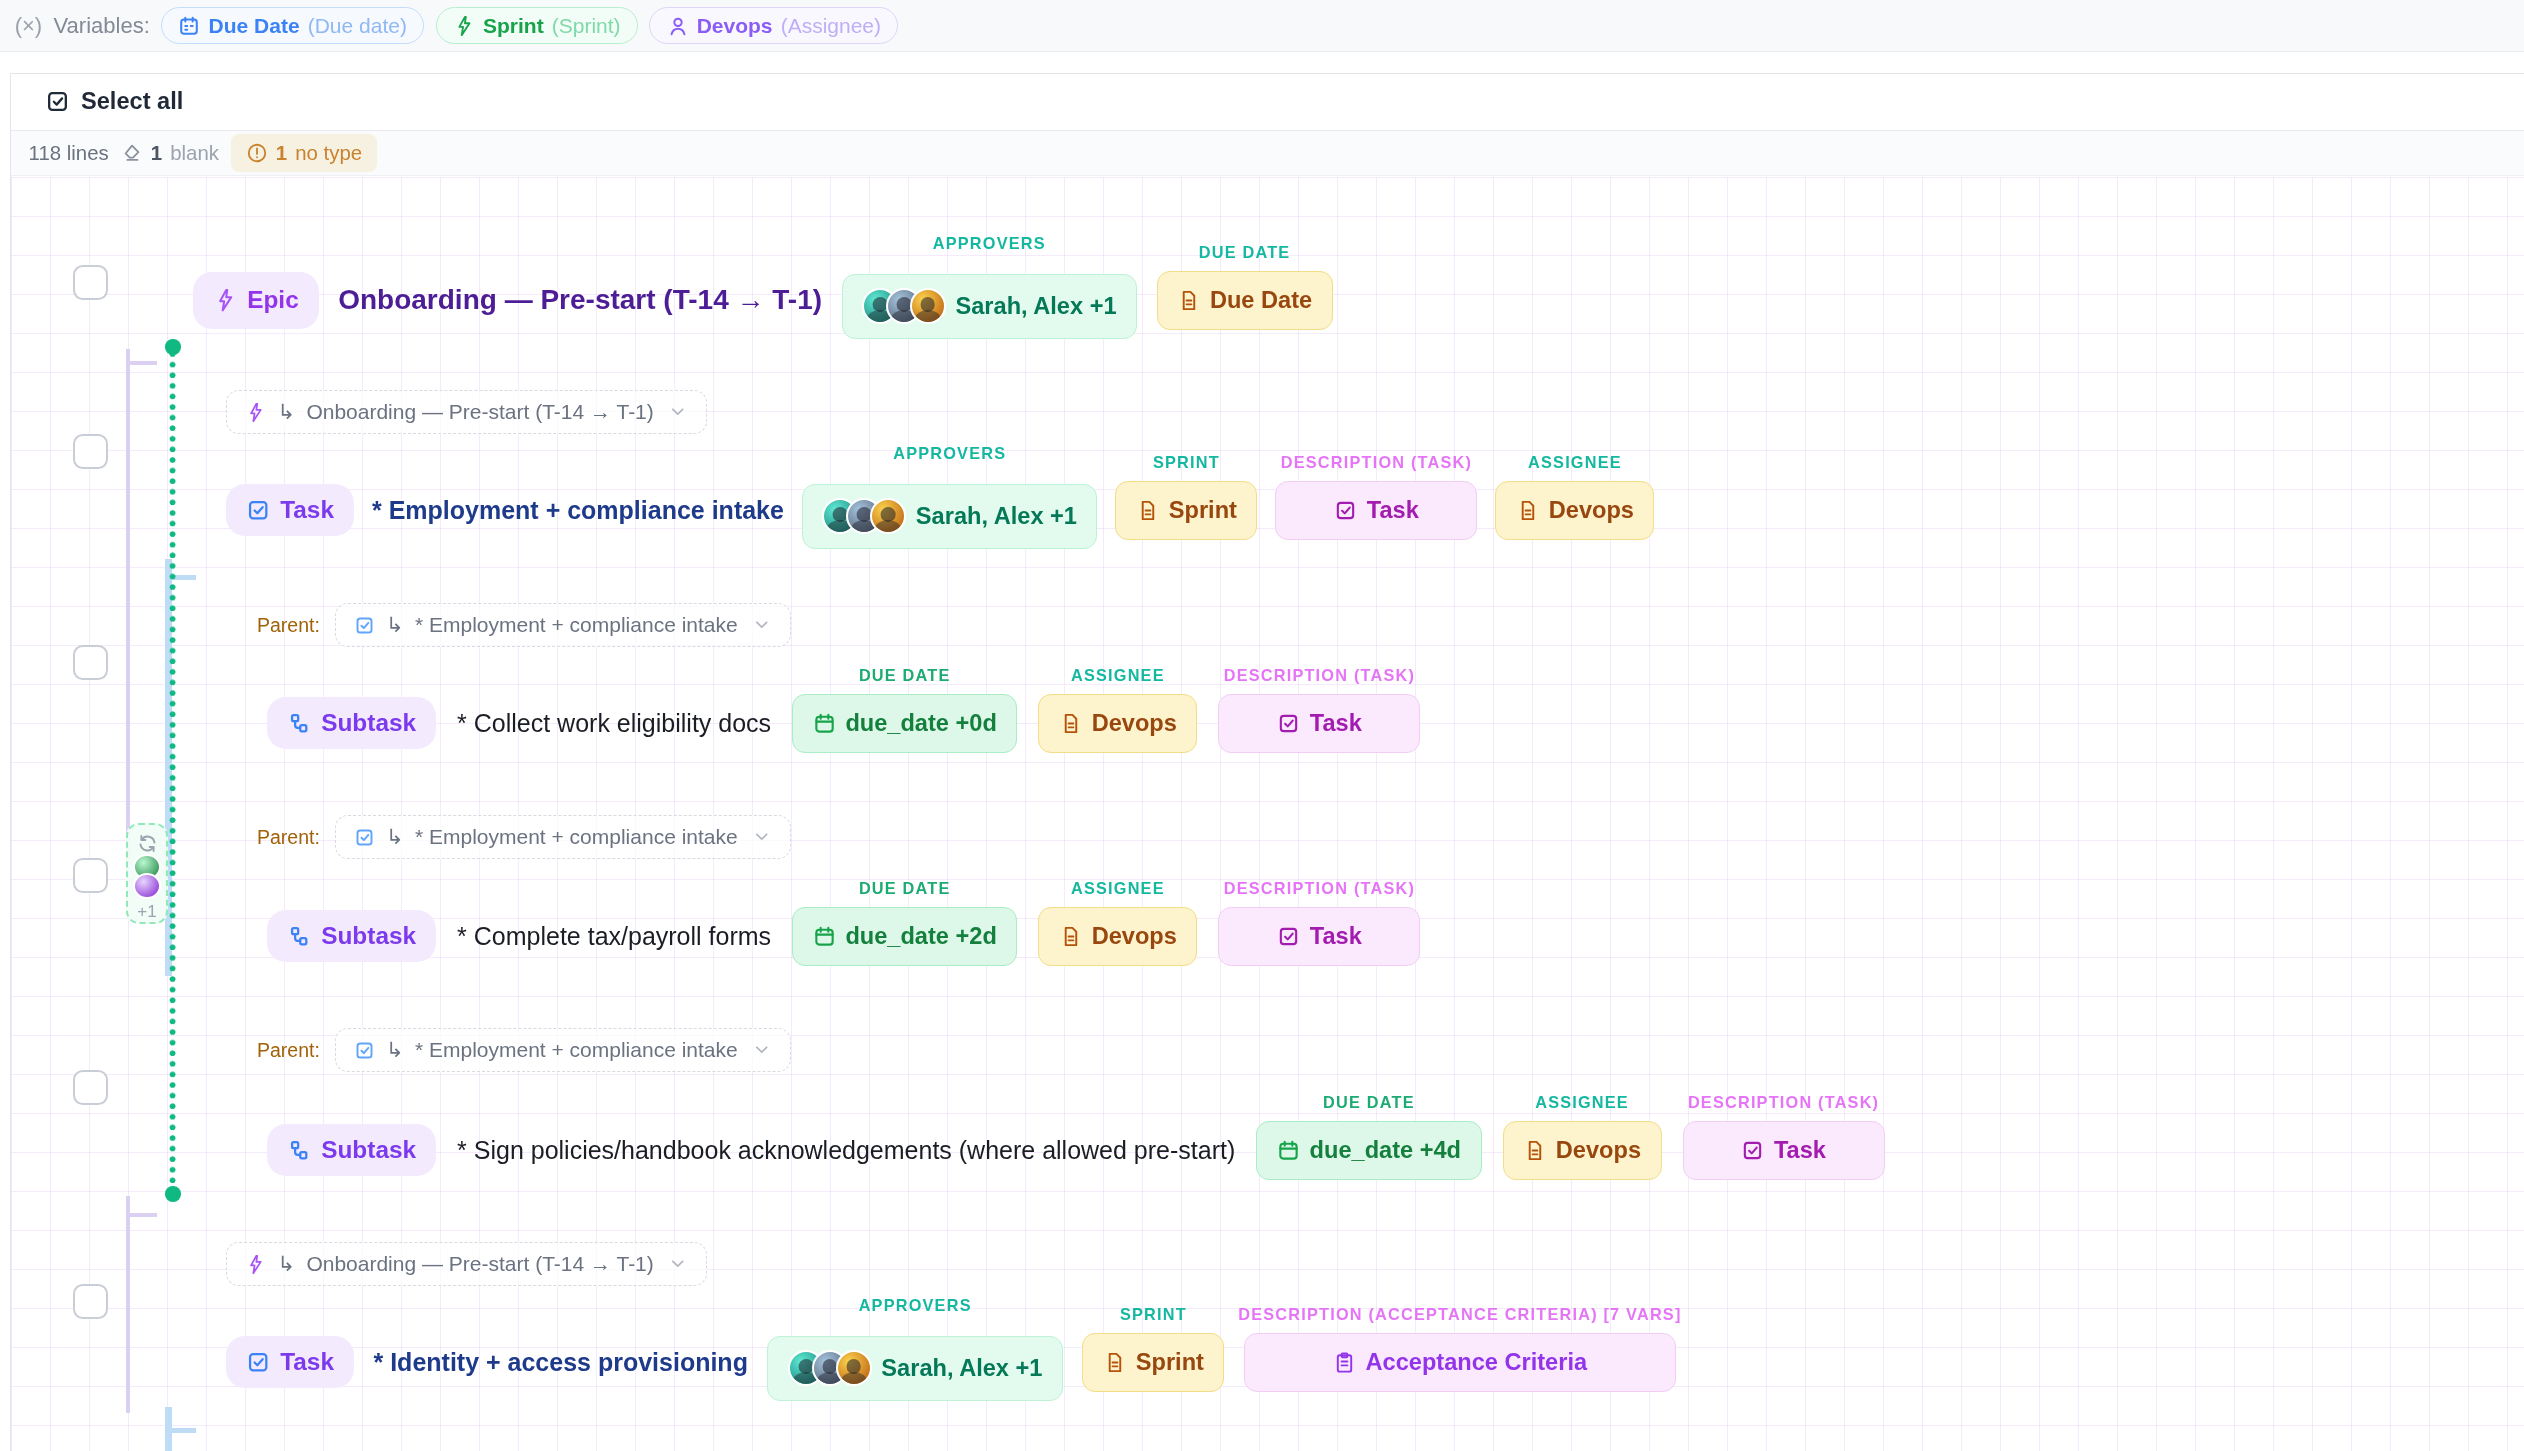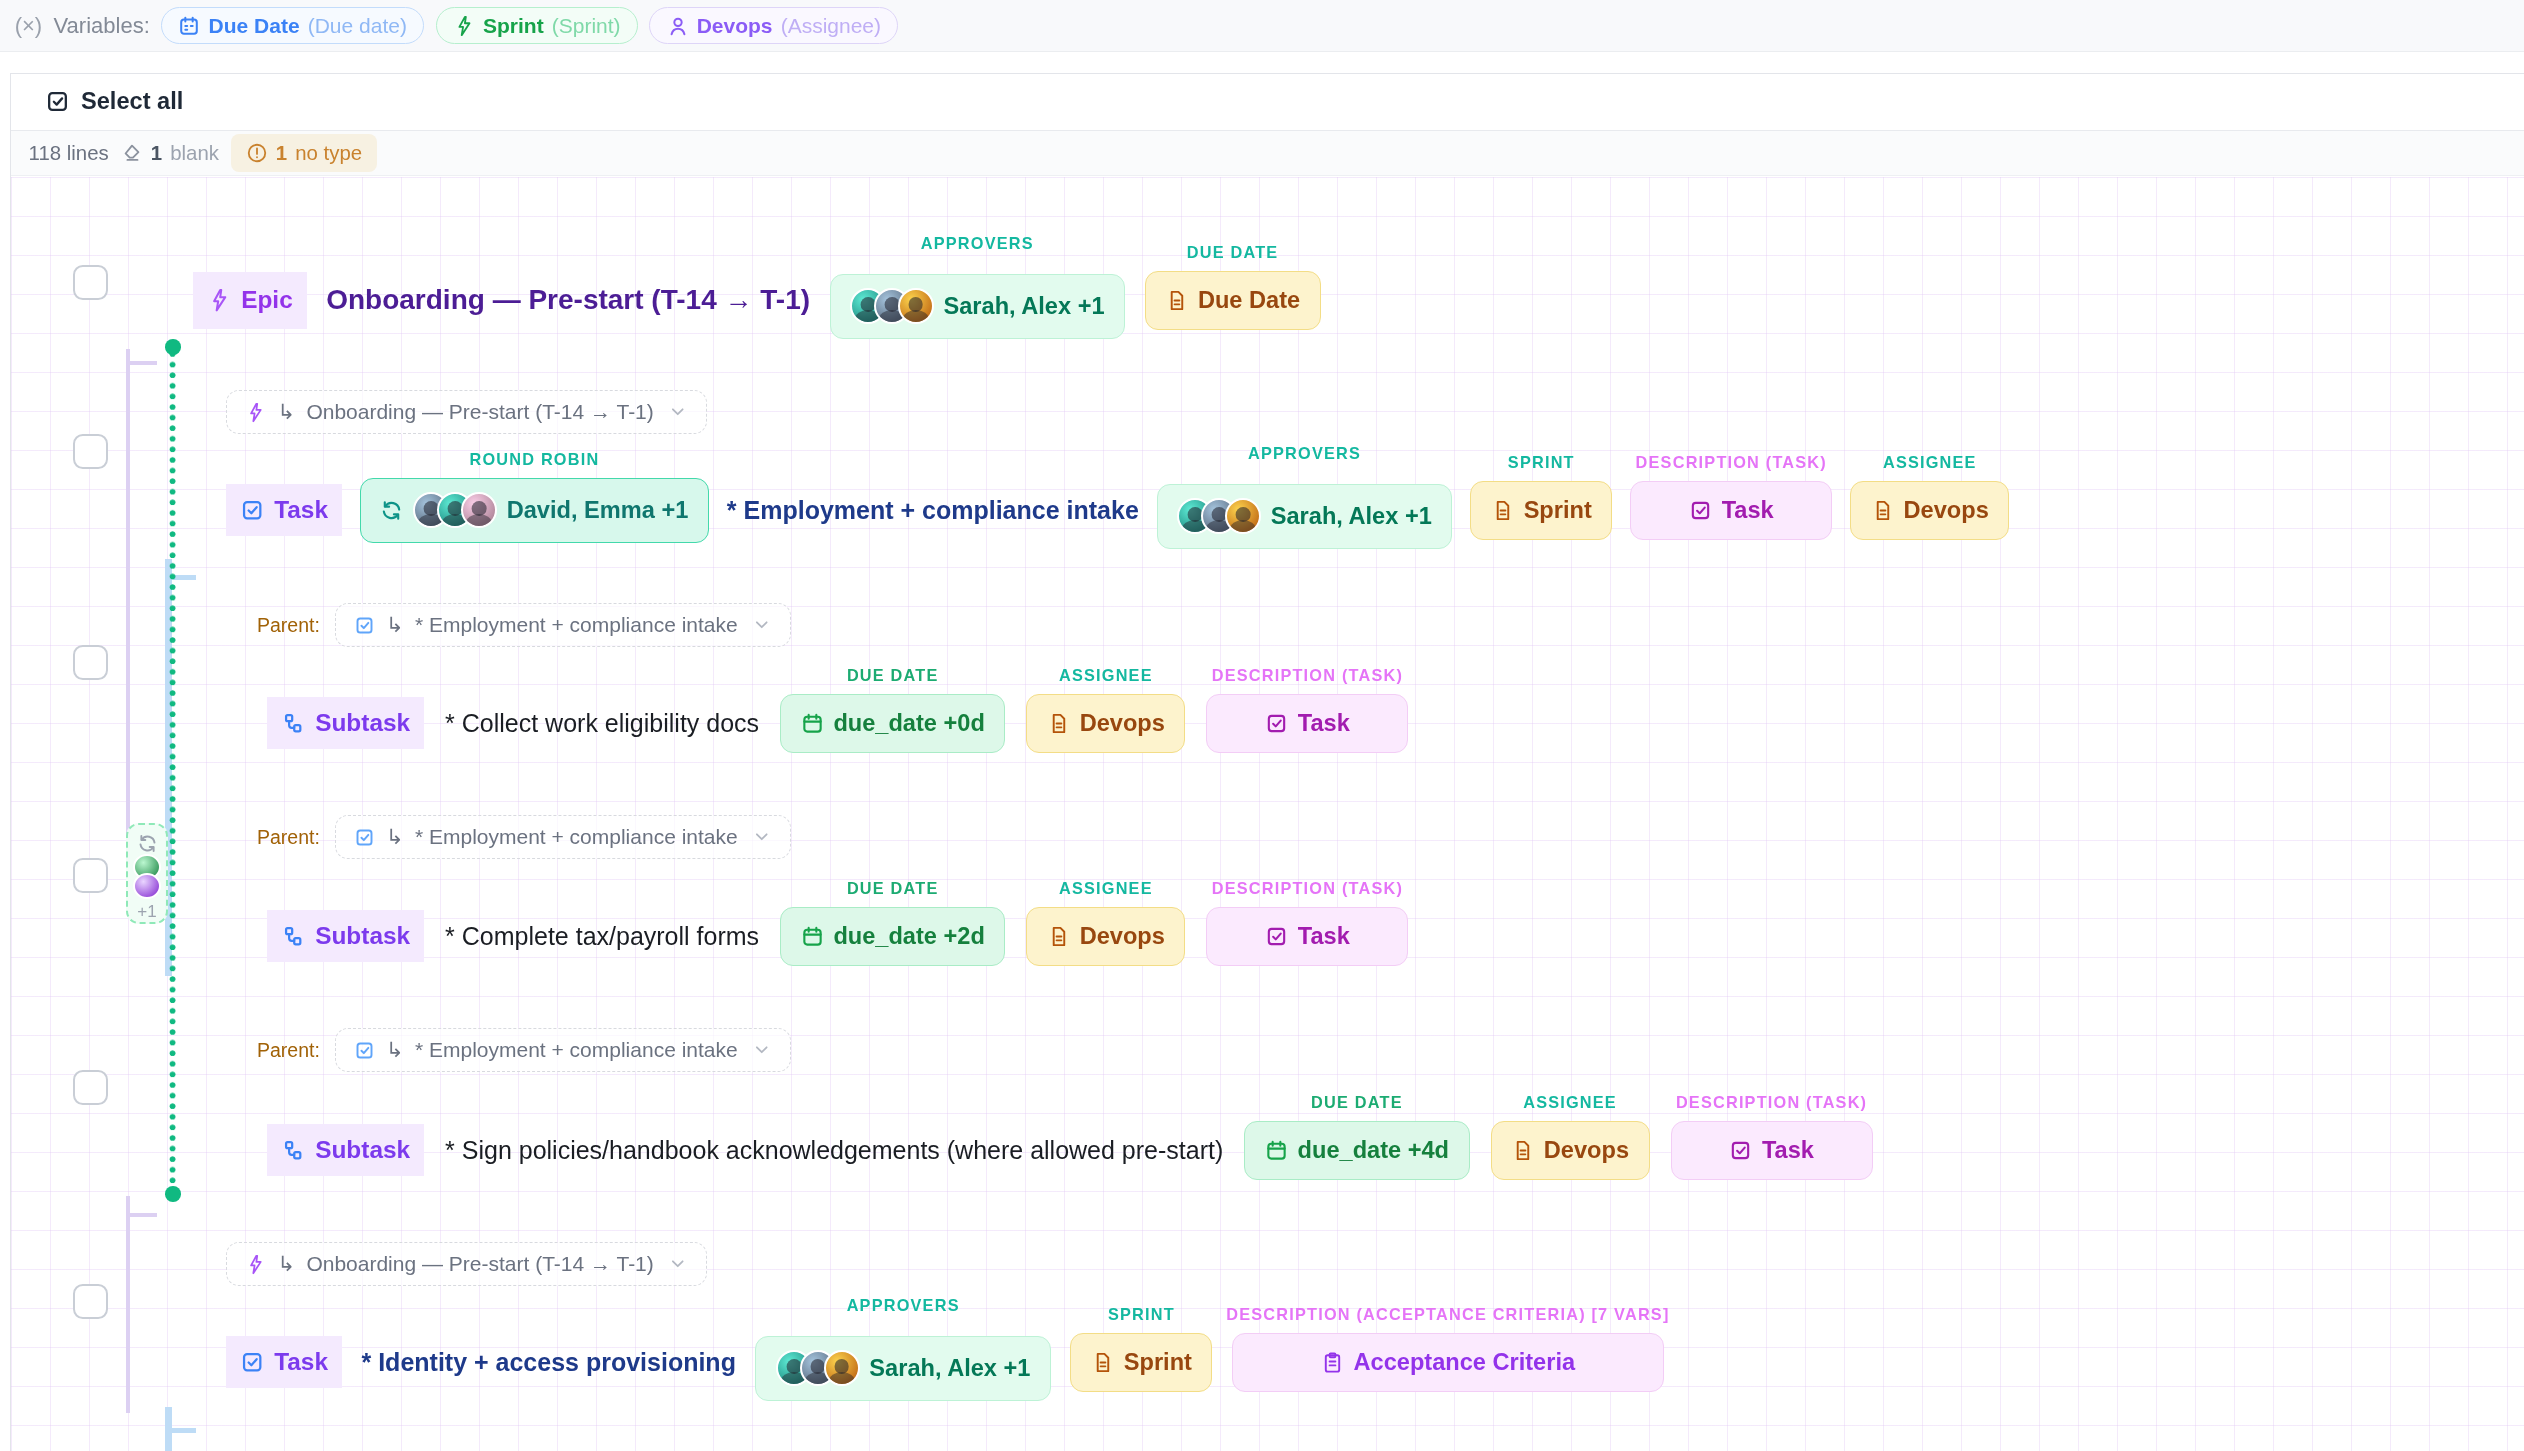--- a/index.html
+++ b/index.html
@@ -79,22 +79,22 @@
     transform:translateX(-50%); border-radius:50%; background:rgba(30,30,40,0.45); }
   .av-teal  { background:radial-gradient(circle at 35% 30%, #5eead4, #0f766e); }
   .av-gray  { background:radial-gradient(circle at 35% 30%, #a5c4dd, #475569); }
   .av-amber { background:radial-gradient(circle at 35% 30%, #fcd34d, #b45309); }
   .av-pink  { background:radial-gradient(circle at 35% 30%, #fbcfe8, #9d7486); }
   .av-green { background:radial-gradient(circle at 35% 30%, #bbf7d0, #15803d); }
   .av-purple{ background:radial-gradient(circle at 35% 30%, #e9d5ff, #7e22ce); }
 
   
   .row { position:absolute; display:flex; align-items:center; z-index:5; }
-  .type-chip { display:inline-flex; align-items:center; gap:9.8px; height:52px; padding:0 14px;
-    border-radius:0; background:#f4eafe; color:#7c3aed; font-size:24.4px; font-weight:700; flex:none; }
+  .type-chip { display:inline-flex; align-items:center; gap:9.8px; height:52px; padding:0 20px;
+    border-radius:19px; background:#f4eafe; color:#7c3aed; font-size:24.4px; font-weight:700; flex:none; }
   .type-chip.epic { height:57px; color:#9333ea; }
   .type-chip .bolt { color:#a855f7; }
   .type-chip .cbox { color:#3b82f6; }
 
   .title { font-size:25px; white-space:nowrap; }
   .title.epic-t { font-size:28px; font-weight:800; color:#4c1d95; }
   .title.task-t { font-weight:700; color:#1e3a8a; }
   .title.sub-t  { font-weight:400; color:#1a1d23; }
 
   .field { position:relative; display:inline-flex; flex:none; }
@@ -282,37 +282,20 @@
 </div>
 
 <div class="row" style="left:226px; top:476px; height:68px; gap:18px;">
   <span class="type-chip">
     <svg class="cbox" width="24.4" height="24.4" viewBox="0 0 24 24" fill="none" stroke="currentColor" stroke-width="2.2" stroke-linecap="round" stroke-linejoin="round">
         <rect x="4" y="4" width="16" height="16" rx="3"></rect>
         <path d="M8.5 12.3l2.7 2.7 5.2-6"></path>
       </svg>
     <span>Task</span>
   </span>
-  <span class="field">
-    <span class="f-label fl-teal">ROUND ROBIN</span>
-    <span class="chip chip-rr">
-      <svg class="refresh" width="23" height="23" viewBox="0 0 24 24" fill="none" stroke="currentColor" stroke-width="2.2" stroke-linecap="round" stroke-linejoin="round">
-          <path d="M20 11a8 8 0 0 0-14.5-3.5"></path>
-          <path d="M5 3.5V8h4.5"></path>
-          <path d="M4 13a8 8 0 0 0 14.5 3.5"></path>
-          <path d="M19 20.5V16h-4.5"></path>
-        </svg>
-      <span style="display:flex;">
-        <span class="av av-gray"></span>
-        <span class="av av-teal"></span>
-        <span class="av av-pink"></span>
-      </span>
-      <span>David, Emma +1</span>
-    </span>
-  </span>
   <span class="title task-t">* Employment + compliance intake</span>
   <span class="field">
     <span class="f-label fl-teal">APPROVERS</span>
     <span class="chip chip-avatars">
       <span style="display:flex;">
         <span class="av av-teal"></span>
         <span class="av av-gray"></span>
         <span class="av av-amber"></span>
       </span>
       <span>Sarah, Alex +1</span>

